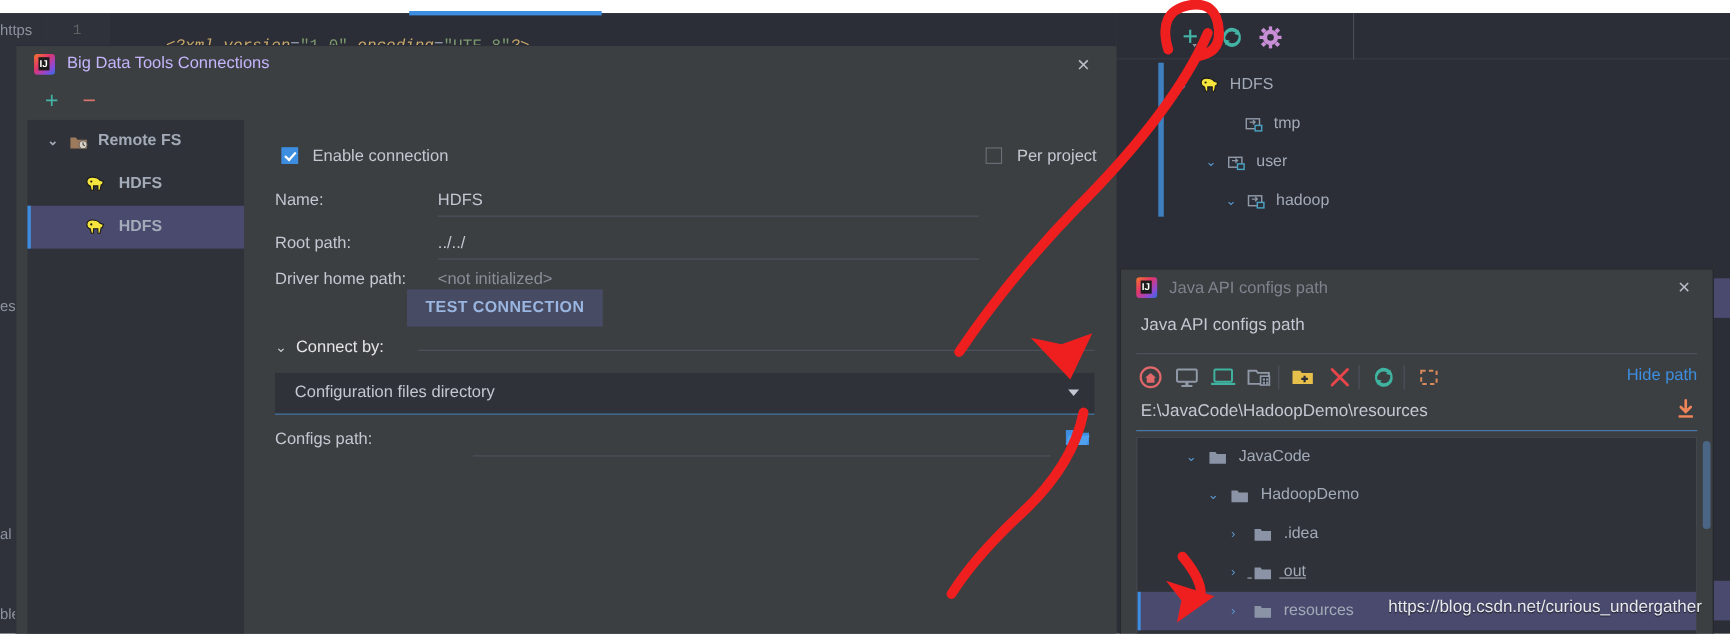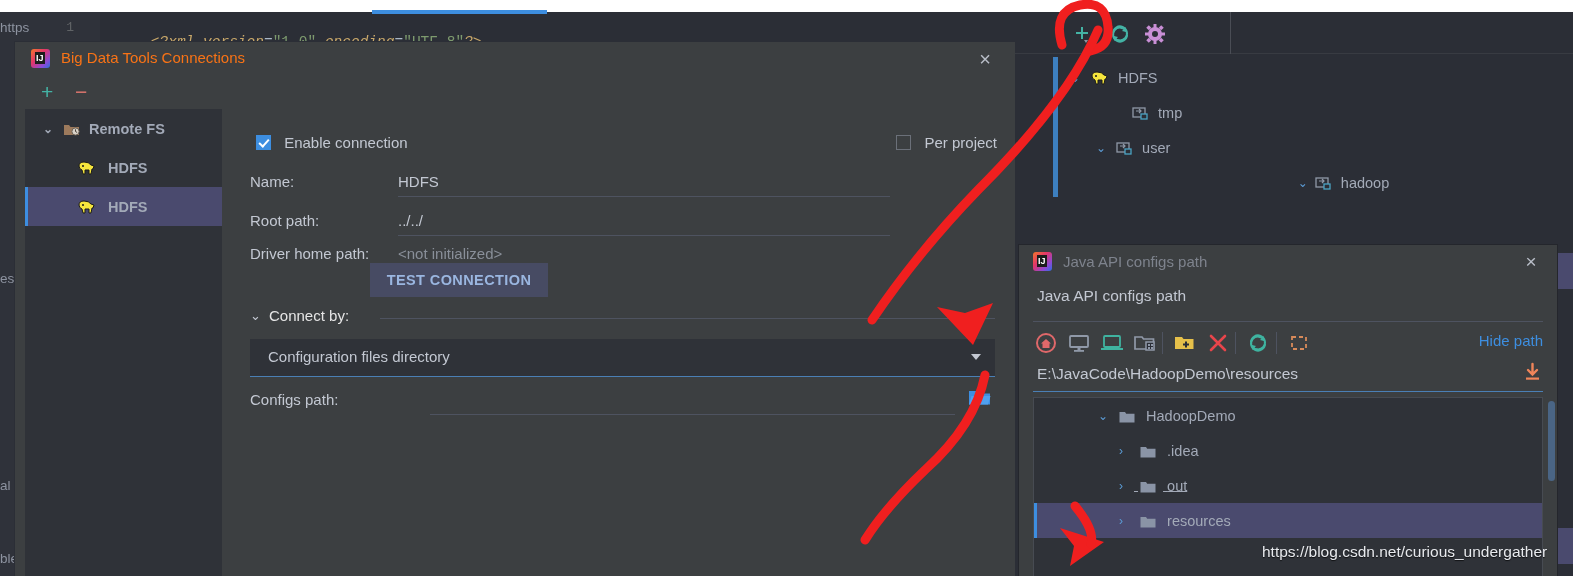--- a/index.html
+++ b/index.html
@@ -44,21 +44,21 @@
   .tnode .chev { display:inline-block; width:16px; color:#5b9bd5; font-size:12px; vertical-align:middle; }
   .tnode .nlabel { vertical-align:middle; margin-left:5px; }
 
   .elephant { display:inline-block; width:19px; height:15px; vertical-align:middle; position:relative; }
   .remote-folder { display:inline-block; width:17px; height:14px; vertical-align:middle; position:relative; }
 
   
   .bdt-dialog { position:absolute; left:14px; top:41px; width:1000px; height:535px;
     background:#3c3f41; border:1px solid #2b2e36; }
   .bdt-title { position:absolute; left:0; top:0; width:1000px; height:33px; background:#3c3f41; }
-  .bdt-title .tt { position:absolute; left:46px; top:7px; color:#f97316; font-size:15px; }
+  .bdt-title .tt { position:absolute; left:46px; top:7px; color:#c4b5fd; font-size:15px; }
   .ij-logo { position:absolute; left:16px; top:7px; width:19px; height:19px; border-radius:3px;
     background:linear-gradient(135deg,#f5772a 0%, #e2356b 40%, #8b4ad6 75%, #2b6fe0 100%); }
   .ij-logo::after { content:"IJ"; position:absolute; left:4px; top:3px; font-size:9px;
     font-weight:bold; color:#ffffff; font-family:"Liberation Sans", sans-serif;
     background:#1c1c1c; padding:0 1px; line-height:12px; }
   .bdt-close { position:absolute; right:18px; top:5px; width:24px; height:24px;
     color:#b9bec8; font-size:20px; text-align:center; line-height:24px; }
 
   .bdt-left { position:absolute; left:0; top:33px; width:207px; height:502px; background:#3c3f41; }
   .bdt-left-toolbar { position:absolute; left:0; top:0; width:207px; height:34px; }
@@ -239,21 +239,21 @@
           <span class="chev">⌄</span>
           <span class="remote-folder">
             <svg width="17" height="14" viewBox="0 0 17 14">
               <rect x="1" y="2" width="12" height="9" fill="none" stroke="#9099a8" stroke-width="1.3"></rect>
               <path d="M4 5 l5 0 M7 3 l2 2 l-2 2" fill="none" stroke="#9099a8" stroke-width="1.2"></path>
               <rect x="9" y="8" width="6" height="5" fill="#2b2e36" stroke="#4aa3c4" stroke-width="1.3"></rect>
             </svg>
           </span>
           <span class="nlabel">user</span>
         </div>
-        <div class="tnode" style="padding-left:44px;text-align:center;">
+        <div class="tnode" style="padding-left:44px;">
           <span class="chev">⌄</span>
           <span class="remote-folder">
             <svg width="17" height="14" viewBox="0 0 17 14">
               <rect x="1" y="2" width="12" height="9" fill="none" stroke="#9099a8" stroke-width="1.3"></rect>
               <path d="M4 5 l5 0 M7 3 l2 2 l-2 2" fill="none" stroke="#9099a8" stroke-width="1.2"></path>
               <rect x="9" y="8" width="6" height="5" fill="#2b2e36" stroke="#4aa3c4" stroke-width="1.3"></rect>
             </svg>
           </span>
           <span class="nlabel">hadoop</span>
         </div>
@@ -435,20 +435,29 @@
     <div class="japi-path">E:\JavaCode\HadoopDemo\resources</div>
     <span class="dl-ico">
       <svg width="17" height="18" viewBox="0 0 17 18">
         <path d="M8.5 1 l0 9 M4 7 l4.5 4.5 l4.5-4.5" stroke="#f0855a" stroke-width="2.4" fill="none" stroke-linecap="round"></path>
         <rect x="2" y="14.5" width="13" height="2.2" fill="#f0855a"></rect>
       </svg>
     </span>
     <div class="japi-path-under"></div>
 
     <div class="japi-tree">
+      <div class="jnode" style="padding-left:44px;">
+        <span class="chev">⌄</span>
+        <span class="fld">
+          <svg width="16" height="13" viewBox="0 0 16 13">
+              <path d="M0.5 2 l5.5 0 l1.2 1.7 l8.3 0 l0 8.8 l-15 0 z" fill="#8a94a6"></path>
+            </svg>
+        </span>
+        <span class="jlabel">JavaCode</span>
+      </div>
       <div class="jnode" style="padding-left:64px;">
         <span class="chev">⌄</span>
         <span class="fld">
           <svg width="16" height="13" viewBox="0 0 16 13">
               <path d="M0.5 2 l5.5 0 l1.2 1.7 l8.3 0 l0 8.8 l-15 0 z" fill="#8a94a6"></path>
             </svg>
         </span>
         <span class="jlabel">HadoopDemo</span>
       </div>
       <div class="jnode" style="padding-left:85px;">

